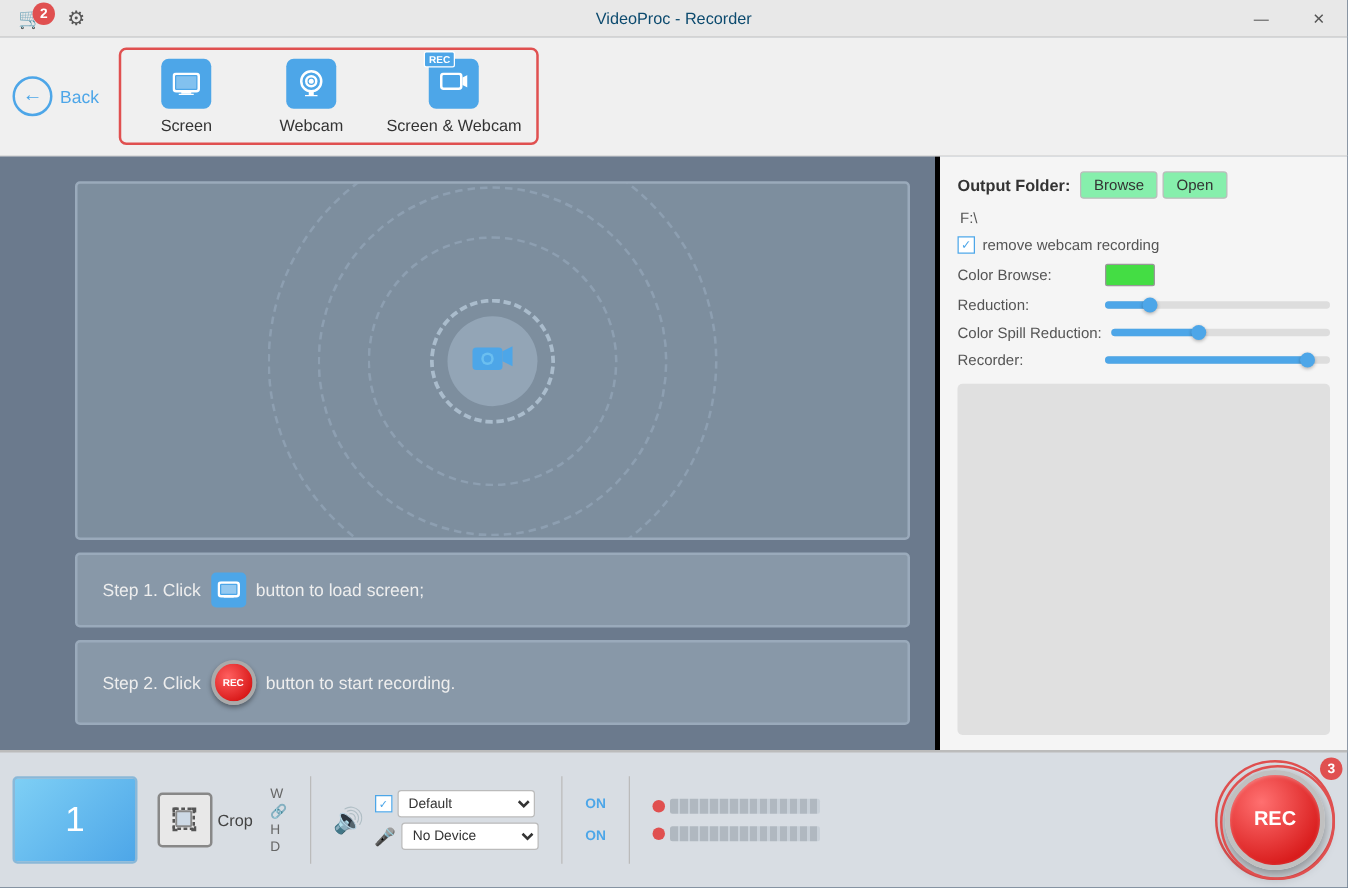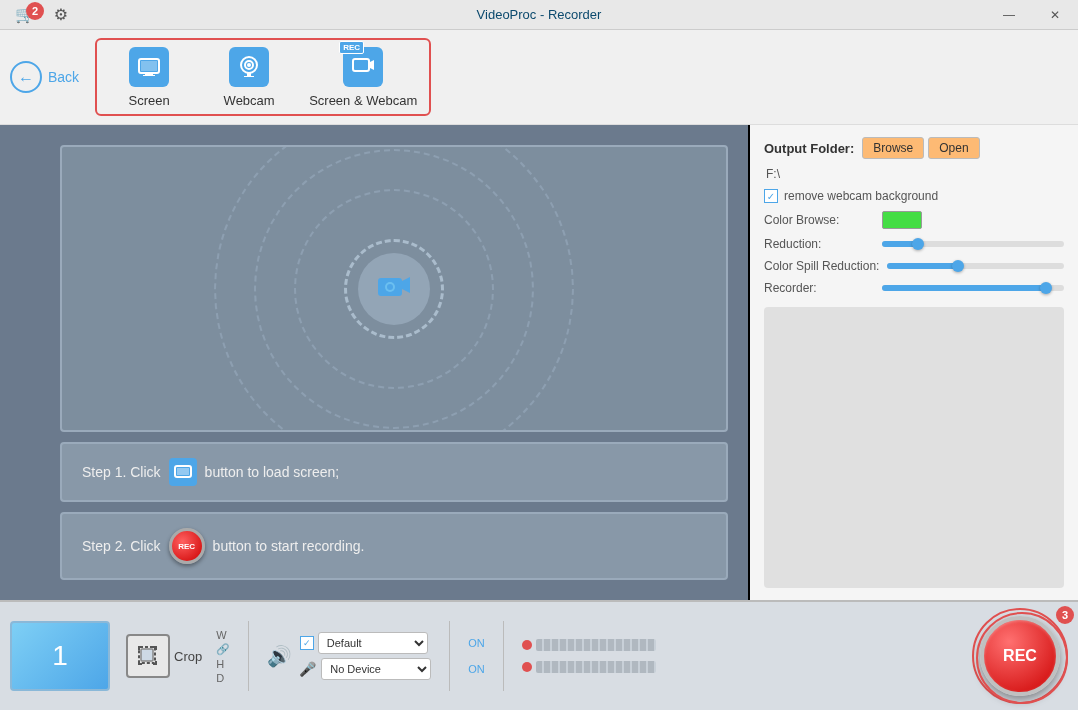--- a/index.html
+++ b/index.html
@@ -209,21 +209,21 @@
       font-weight: bold;
       box-shadow: 0 2px 4px rgba(0,0,0,0.4);
       flex-shrink: 0;
     }
 
     
     .right-panel {
       width: 330px;
       background: #f5f5f5;
       padding: 12px 14px;
-      border-left: 2px solid #000000;
+      border-left: 4px solid #000000;
       display: flex;
       flex-direction: column;
       gap: 8px;
     }
     .panel-row {
       display: flex;
       align-items: center;
       gap: 8px;
     }
     .panel-label {
@@ -233,21 +233,21 @@
     }
     .panel-label-bold {
       color: #333;
       font-size: 13px;
       font-weight: 600;
     }
     .panel-buttons {
       display: flex; gap: 4px;
     }
     .panel-btn {
-      background: #fdba74;
+      background: #86efac;
       border: 1px solid #bbb;
       border-radius: 3px;
       padding: 3px 10px;
       font-size: 12px;
       cursor: pointer;
       color: #333;
     }
     .folder-path {
       font-size: 12px;
       color: #555;
@@ -399,21 +399,21 @@
     }
 
     .on-off-section {
       display: flex;
       flex-direction: column;
       gap: 14px;
     }
     .on-label {
       font-size: 11px;
       color: #4da6e8;
-      font-weight: normal;
+      font-weight: bold;
     }
 
     .meter-section {
       display: flex;
       flex-direction: column;
       gap: 10px;
     }
     .meter-row {
       display: flex;
       align-items: center;
@@ -585,21 +585,21 @@
         <button class="panel-btn">Browse</button>
         <button class="panel-btn">Open</button>
       </div>
     </div>
     <div class="panel-row">
       <span class="folder-path">F:\</span>
     </div>
 
     <div class="checkbox-row">
       <div class="checkbox-custom">✓</div>
-      <span class="panel-label">remove webcam background</span>
+      <span class="panel-label">remove webcam recording</span>
     </div>
 
     <div class="panel-row">
       <span class="panel-label">Color Browse:</span>
       <div class="color-swatch"></div>
     </div>
 
 
     <div class="panel-row">
       <span class="panel-label">Reduction:</span>

